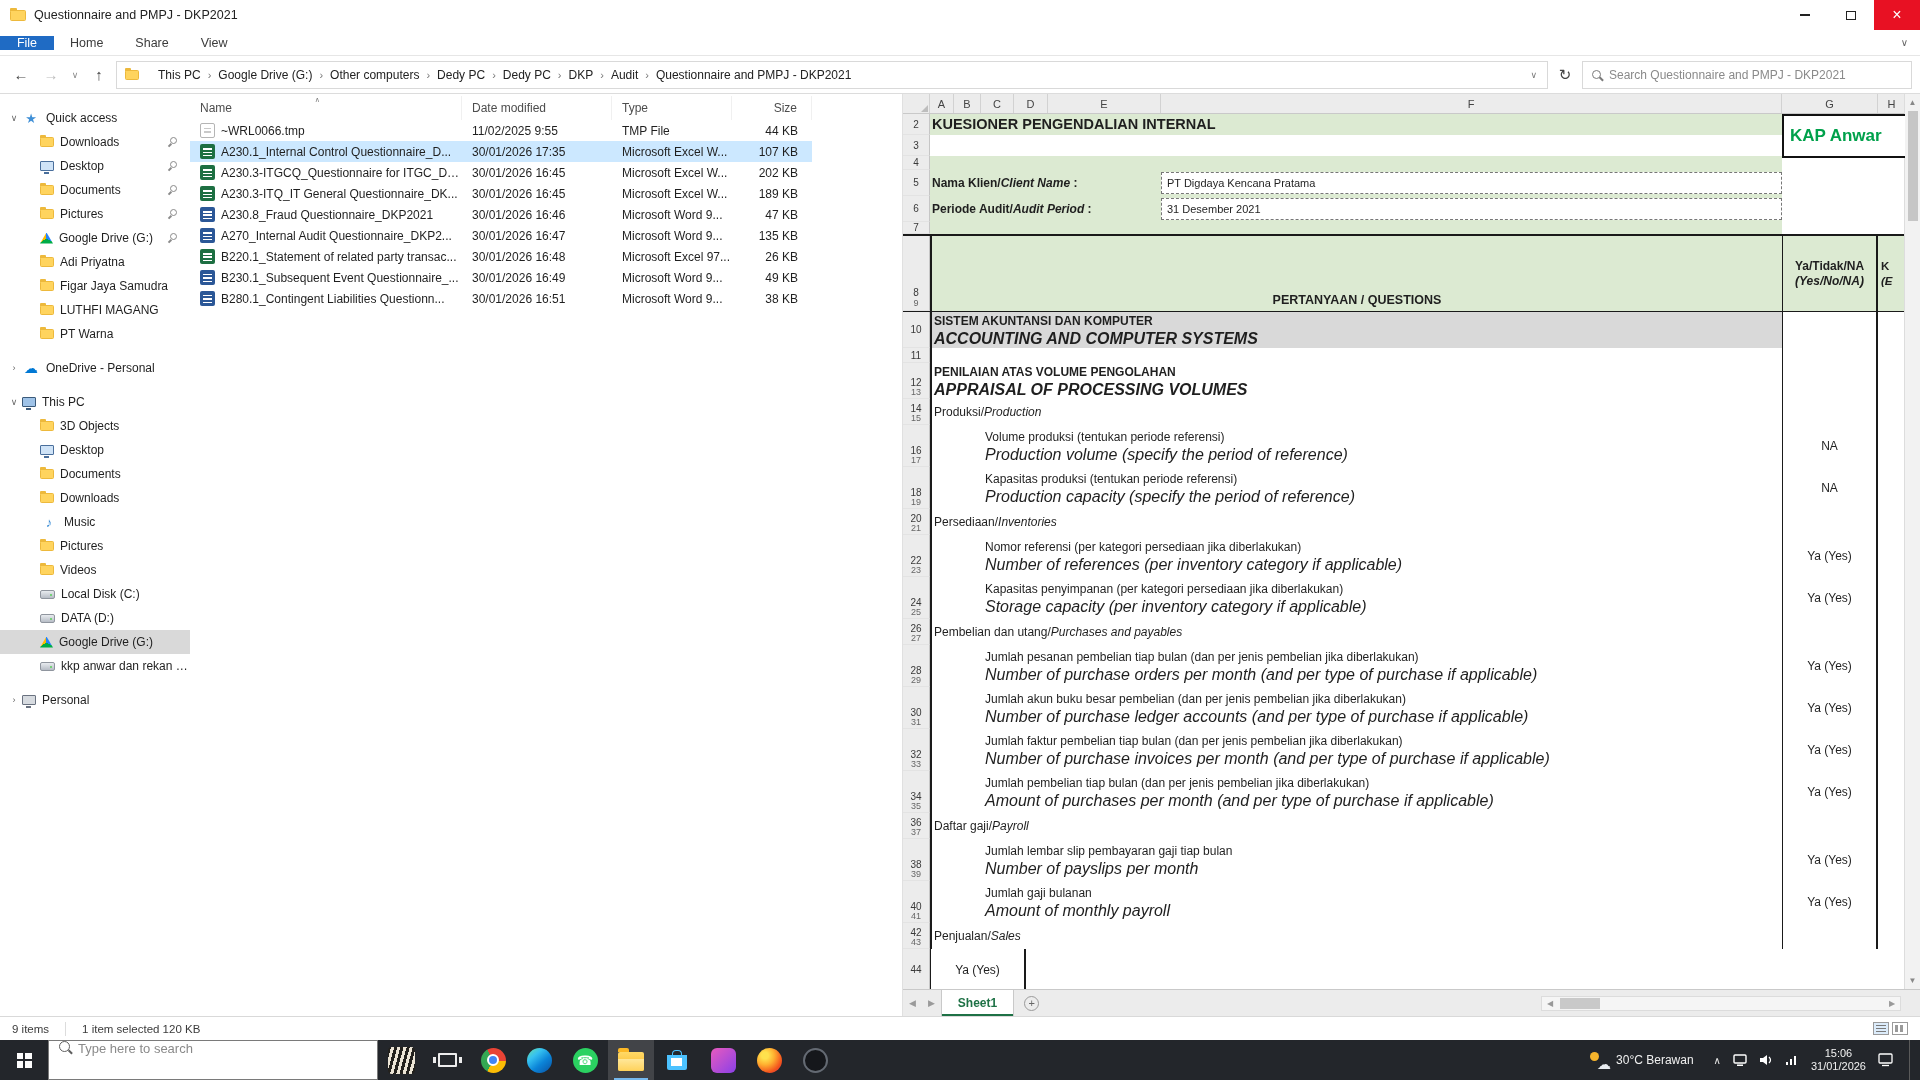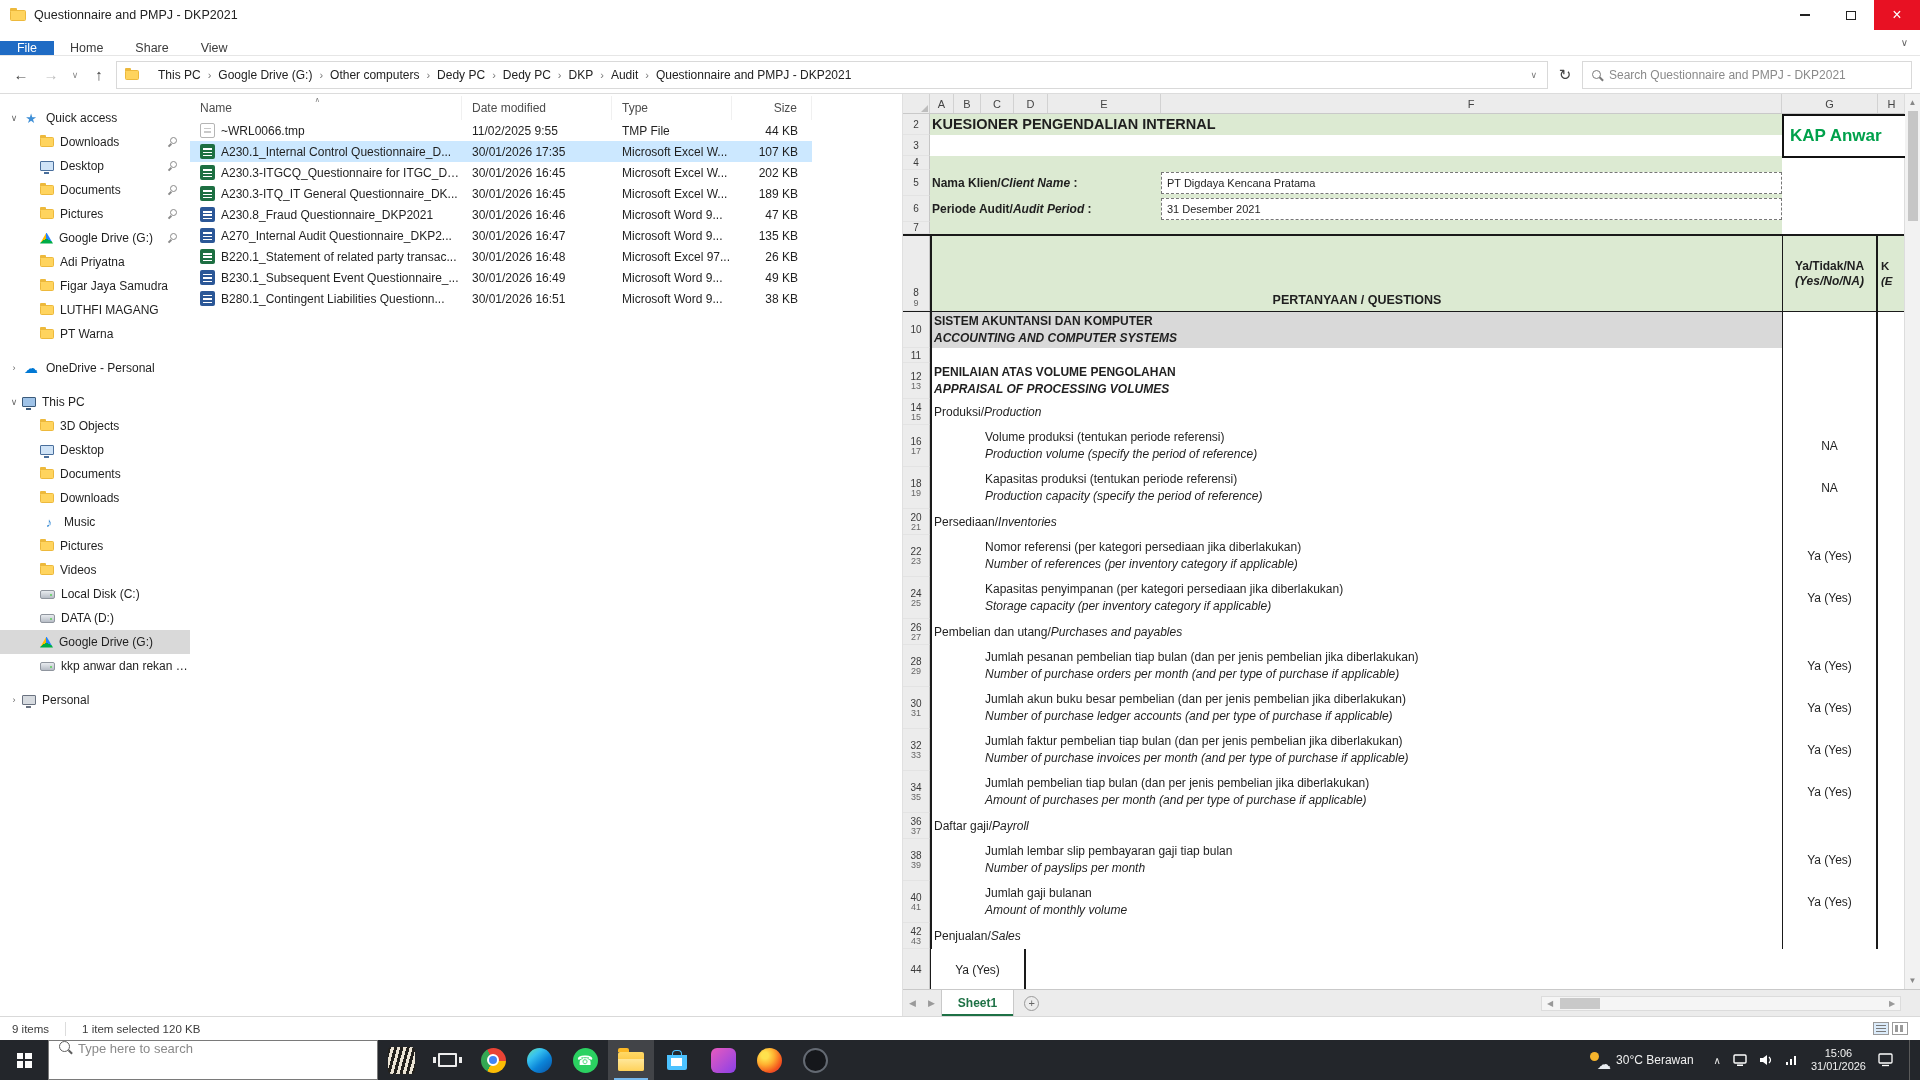--- a/index.html
+++ b/index.html
@@ -10,21 +10,21 @@
   
   .titlebar{height:30px;display:flex;align-items:center;background:#fff;padding-left:10px;gap:8px;position:relative;flex:none}
   .tb-title{font-size:12.5px;color:#222}
   .wctrls{position:absolute;right:0;top:0;display:flex;height:100%}
   .wc{width:46px;display:flex;align-items:center;justify-content:center;color:#222}
   .wc-min{width:10px;height:2px;background:#222;display:block}
   .wc-max{width:10px;height:9px;border:1.3px solid #222;display:block}
   .wc.close{background:#e81123;color:#fff;font-size:16px}
 
   
-  .menubar{height:26px;display:flex;align-items:flex-end;background:#fff;border-bottom:1px solid #e6e6e6;position:relative;flex:none}
+  .menubar{height:26px;display:flex;align-items:center;background:#fff;border-bottom:1px solid #e6e6e6;position:relative;flex:none}
   .mfile{width:54px;background:#1f6bc4;color:#fff;display:flex;align-items:center;justify-content:center;font-size:12.5px}
   .mtab{padding:0 16px;display:flex;align-items:center;font-size:12.5px;color:#3b3b3b}
   .mchev{position:absolute;right:12px;top:0;height:100%;display:flex;align-items:center;color:#666;font-size:10px}
 
   
   .navbar{height:38px;display:flex;align-items:center;padding:0 8px;gap:4px;border-bottom:1px solid #dcdcdc;background:#fff;flex:none}
   .nbtn{width:26px;text-align:center;font-size:15px;color:#444}
   .nbtn.dis{color:#bcbcbc}
   .nbtn.sm{width:14px;font-size:9px;color:#888}
   .addr{flex:1;height:28px;border:1px solid #d9d9d9;display:flex;align-items:center;padding:0 6px;gap:6px;background:#fff;min-width:0}
@@ -95,21 +95,21 @@
   .preview{width:1018px;border-left:1px solid #e0e0e0;position:relative;background:#fff;flex:none}
   .colhead{display:flex;height:20px;width:1002px;background:#ececec;border-bottom:1px solid #c9c9c9;font-size:11px;color:#444}
   .ch{display:flex;align-items:center;justify-content:center;border-right:1px solid #d2d2d2;height:100%}
   .corner{width:27px;position:relative}
   .corner::after{content:'';position:absolute;right:1px;bottom:1px;border-left:7px solid transparent;border-bottom:7px solid #bdbdbd}
   .ch-A{width:24px}.ch-B{width:27px}.ch-C{width:33px}.ch-D{width:34px}.ch-E{width:113px}.ch-F{width:621px}.ch-G{width:96px}.ch-H{flex:1;border-right:0}
   .sheetbody{position:relative;width:1002px;height:875px;overflow:hidden;background:#fff}
   .srow{display:flex;width:1002px}
   .srow > div{height:100%}
   .gut{width:27px;background:#ececec;border-right:1px solid #c6c6c6;border-bottom:1px solid #e3e3e3;display:flex;flex-direction:column;align-items:center;justify-content:center;font-size:10px;color:#3a3a3a;flex:none}
-  .gpair{justify-content:center;padding:1px 0}
+  .gpair{justify-content:flex-end;padding:1px 0}
   .gn{line-height:11px}
   .gn2{font-size:9px;color:#666;line-height:9px}
   .cnt{width:852px;flex:none;position:relative;overflow:hidden}
   .ans{width:96px;flex:none}
   .hx{flex:1;overflow:hidden}
   .zt{background:#dcead2}
   .bgray{background:#d9d9d9}
   .tbl .cnt{border-left:2px solid #1a1a1a}
   .tbl .ans{border-left:1px solid #1a1a1a;border-right:2px solid #1a1a1a;display:flex;align-items:center;justify-content:center;font-size:12px}
   .t-header{border-top:2px solid #1a1a1a;border-bottom:1px solid #1a1a1a}
@@ -120,21 +120,21 @@
   .flab{width:231px;font-size:12px;padding-left:2px;white-space:nowrap}
   .flab i{font-style:italic}
   .fval{width:621px;height:22px;border:1px dashed #777;background:#fff;font-size:11px;display:flex;align-items:center;padding-left:5px;white-space:nowrap}
   .hdrc{position:relative}
   .qhead{position:absolute;left:0;right:0;bottom:4px;text-align:center;font-weight:700;font-size:12.5px}
   .hdra{flex-direction:column;font-weight:700;font-size:11.5px;line-height:15px}
   .a2{font-style:italic}
   .hdrx{display:flex;flex-direction:column;justify-content:center;font-weight:700;font-size:11.5px;line-height:15px;padding-left:3px}
   .hdrx div:last-child{font-style:italic}
   .l1{font-size:12px;line-height:17px;white-space:nowrap}
-  .l2{font-size:12px;line-height:17px;font-style:italic;white-space:nowrap}
+  .l2{font-size:16px;line-height:17px;font-style:italic;white-space:nowrap}
   .secc{padding:1px 0 0 2px}
   .secc .l1,.secc .l2{font-weight:700}
   .catc{padding:5px 0 0 2px}
   .qc{padding:4px 0 0 53px}
   .kapbox{position:absolute;left:879px;top:0;width:130px;height:44px;background:#fff;border:2px solid #111;color:#00a14b;font-weight:700;font-size:17px;display:flex;align-items:center;padding-left:6px;z-index:3;overflow:hidden;white-space:nowrap}
   .tabbar{width:1018px;height:27px;background:#ececec;border-top:1px solid #c9c9c9;display:flex;align-items:center;font-size:12px}
   .tarr{color:#9a9a9a;font-size:9px;padding:0 6px}
   .sheettab{height:100%;background:#fff;display:flex;align-items:center;padding:0 16px;border-right:1px solid #c9c9c9;border-left:1px solid #c9c9c9;color:#1e7145;font-weight:700;box-shadow:inset 0 -2px 0 #1e7145}
   .addsheet{width:15px;height:15px;border:1px solid #9a9a9a;border-radius:50%;display:flex;align-items:center;justify-content:center;color:#666;font-size:11px;margin-left:10px}
   .hscroll{margin-left:auto;margin-right:20px;width:360px;height:15px;background:#f5f5f5;border:1px solid #dcdcdc;display:flex;align-items:center}
@@ -752,21 +752,21 @@
                 </div>
                 <div class="hx"></div>
               </div>
               <div class="srow t-q tbl" style="height:42px">
                 <div class="gut gpair">
                   <span class="gn">40</span>
                   <span class="gn2">41</span>
                 </div>
                 <div class="cnt qc">
                   <div class="l1">Jumlah gaji bulanan</div>
-                  <div class="l2">Amount of monthly volume</div>
+                  <div class="l2">Amount of monthly payroll</div>
                 </div>
                 <div class="ans">
                   <span>Ya (Yes)</span>
                 </div>
                 <div class="hx"></div>
               </div>
               <div class="srow t-cat tbl" style="height:26px">
                 <div class="gut gpair">
                   <span class="gn">42</span>
                   <span class="gn2">43</span>

